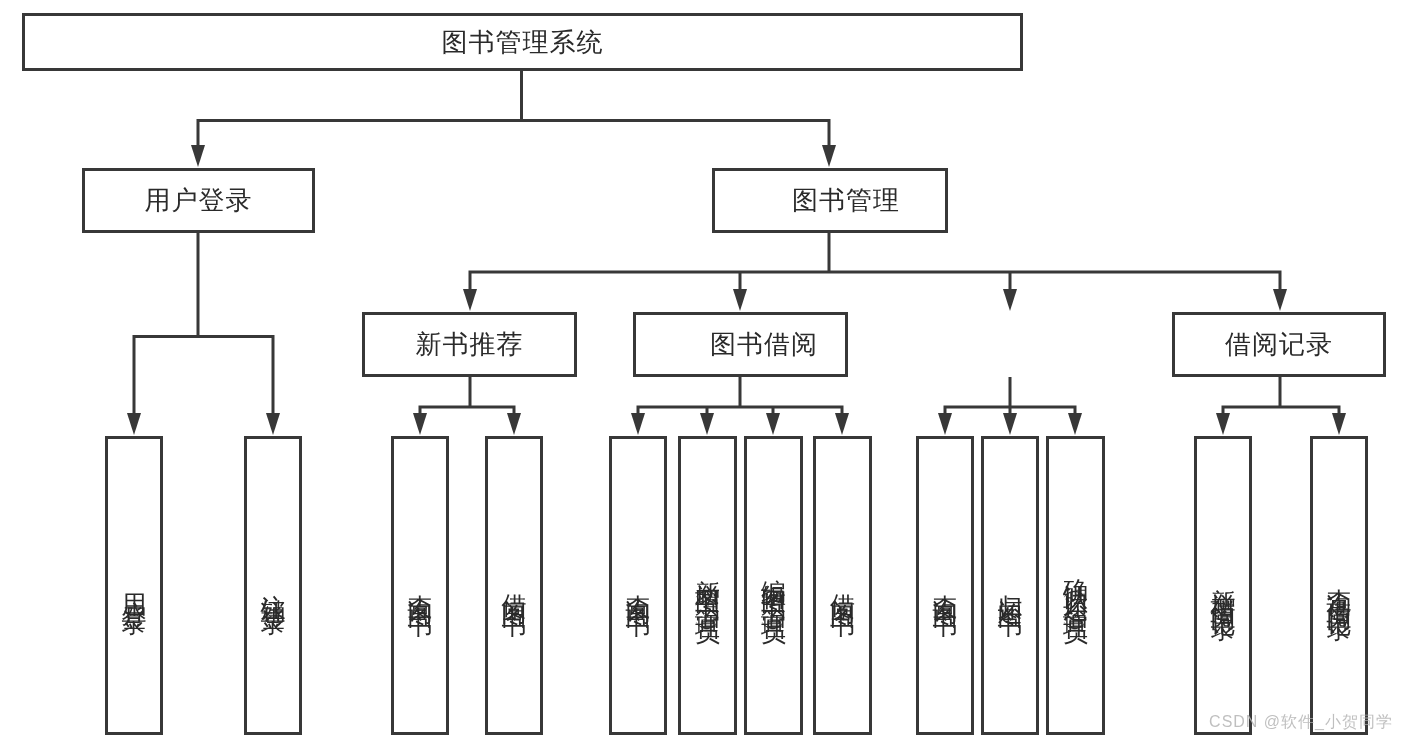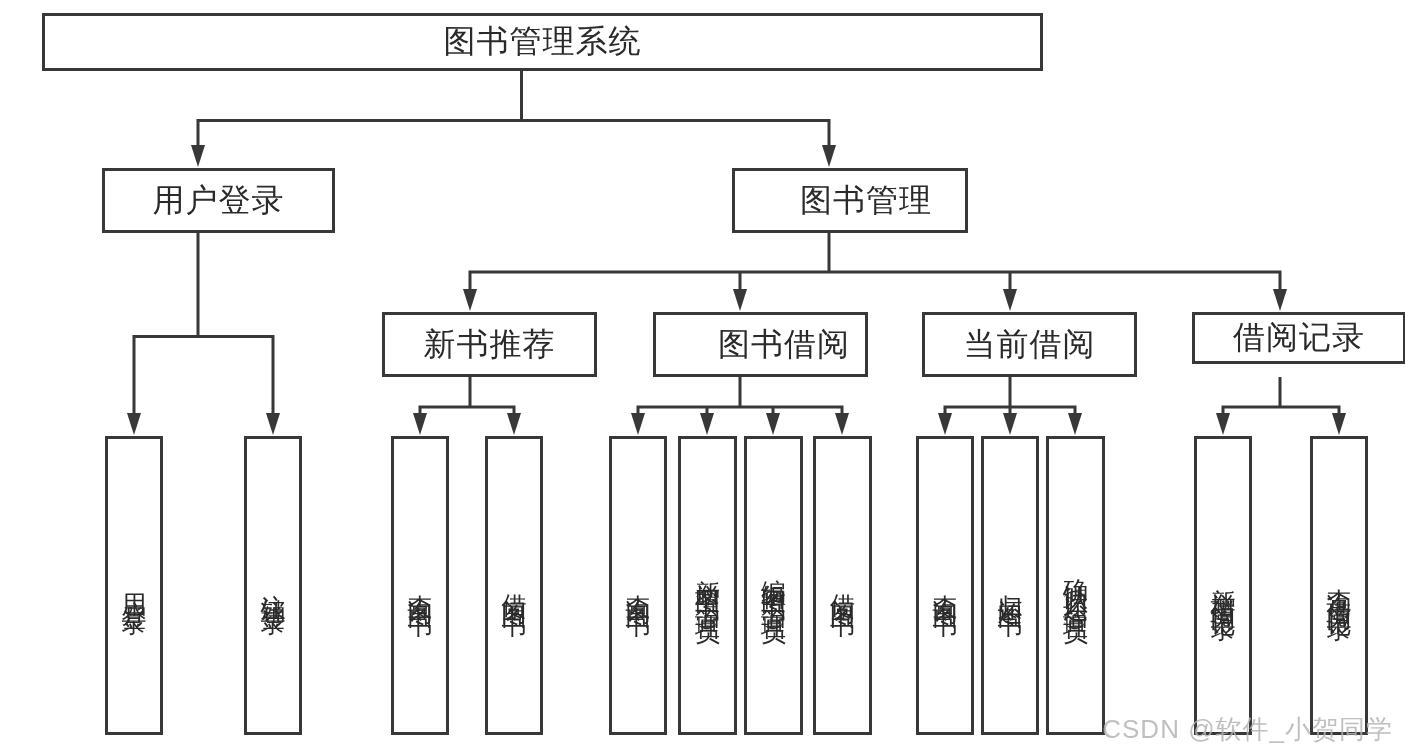--- a/index.html
+++ b/index.html
@@ -15,47 +15,47 @@
   .arrow{fill:var(--line,#383838);stroke:none;}
   .node{
     position:absolute;
     box-sizing:border-box;
     border:3px solid var(--line,#383838);
     background:#fff;
     display:flex;align-items:center;justify-content:center;
     color:var(--text,#2a2a2a);
     text-align:center;
   }
-  .h-node{font-size:32px;letter-spacing:1px;margin-left:20px;}
+  .h-node{font-size:26px;letter-spacing:1px;}
   .v-node{
     writing-mode:vertical-rl;
     text-orientation:mixed;
     font-size:25px;
     letter-spacing:6px;
     line-height:1;
   }
   
   .root  {left:22px;  top:13px;  width:1001px; height:58px;}
   .lv2-a {left:82px;  top:168px; width:233px;  height:65px;}
   .lv2-b {left:712px; top:168px; width:236px;  height:65px;padding-left:32px;}
   .lv3-1 {left:362px; top:312px; width:215px;  height:65px;text-align:right;}
   .lv3-2 {left:633px; top:312px; width:215px;  height:65px;padding-left:47px;}
   .lv3-3 {left:902px; top:312px; width:215px;  height:65px;}
-  .lv3-4 {left:1172px;top:312px; width:214px;  height:52px;}
+  .lv3-4 {left:1172px;top:312px; width:214px;  height:65px;}
   .leaf  {top:436px;  height:299px;}
   .a1{left:105px;width:58px;} .a2{left:244px;width:58px;}
   .b1{left:391px;width:58px;} .b2{left:485px;width:58px;}
   .c1{left:609px;width:58px;} .c2{left:678px;width:59px;}
   .c3{left:744px;width:59px;} .c4{left:813px;width:59px;}
   .d1{left:916px;width:58px;} .d2{left:981px;width:58px;} .d3{left:1046px;width:59px;}
   .e1{left:1194px;width:58px;} .e2{left:1310px;width:58px;}
   .watermark{
     position:absolute;
     right:12px;top:712px;
-    font-size:26px;
+    font-size:16px;
     color:var(--wm,#b5b5b5);
     letter-spacing:1px;
     z-index:5;
     opacity:.85;
   }
 </style>
 </head>
 <body>
 
 <div class="canvas">
@@ -96,21 +96,20 @@
     <polygon class="arrow" points="1332,413 1346,413 1339,435"></polygon>
   </svg>
 
   <div class="node h-node root">图书管理系统</div>
 
   <div class="node h-node lv2-a">用户登录</div>
   <div class="node h-node lv2-b">图书管理</div>
 
   <div class="node h-node lv3-1">新书推荐</div>
   <div class="node h-node lv3-2">图书借阅</div>
-  <div class="node h-node lv3-3">当前借阅</div>
   <div class="node h-node lv3-4">借阅记录</div>
 
   <div class="node v-node leaf a1">用户登录</div>
   <div class="node v-node leaf a2">注销登录</div>
 
   <div class="node v-node leaf b1">查询图书</div>
   <div class="node v-node leaf b2">借阅图书</div>
 
   <div class="node v-node leaf c1">查询图书</div>
   <div class="node v-node leaf c2">新增图书（管理员）</div>

